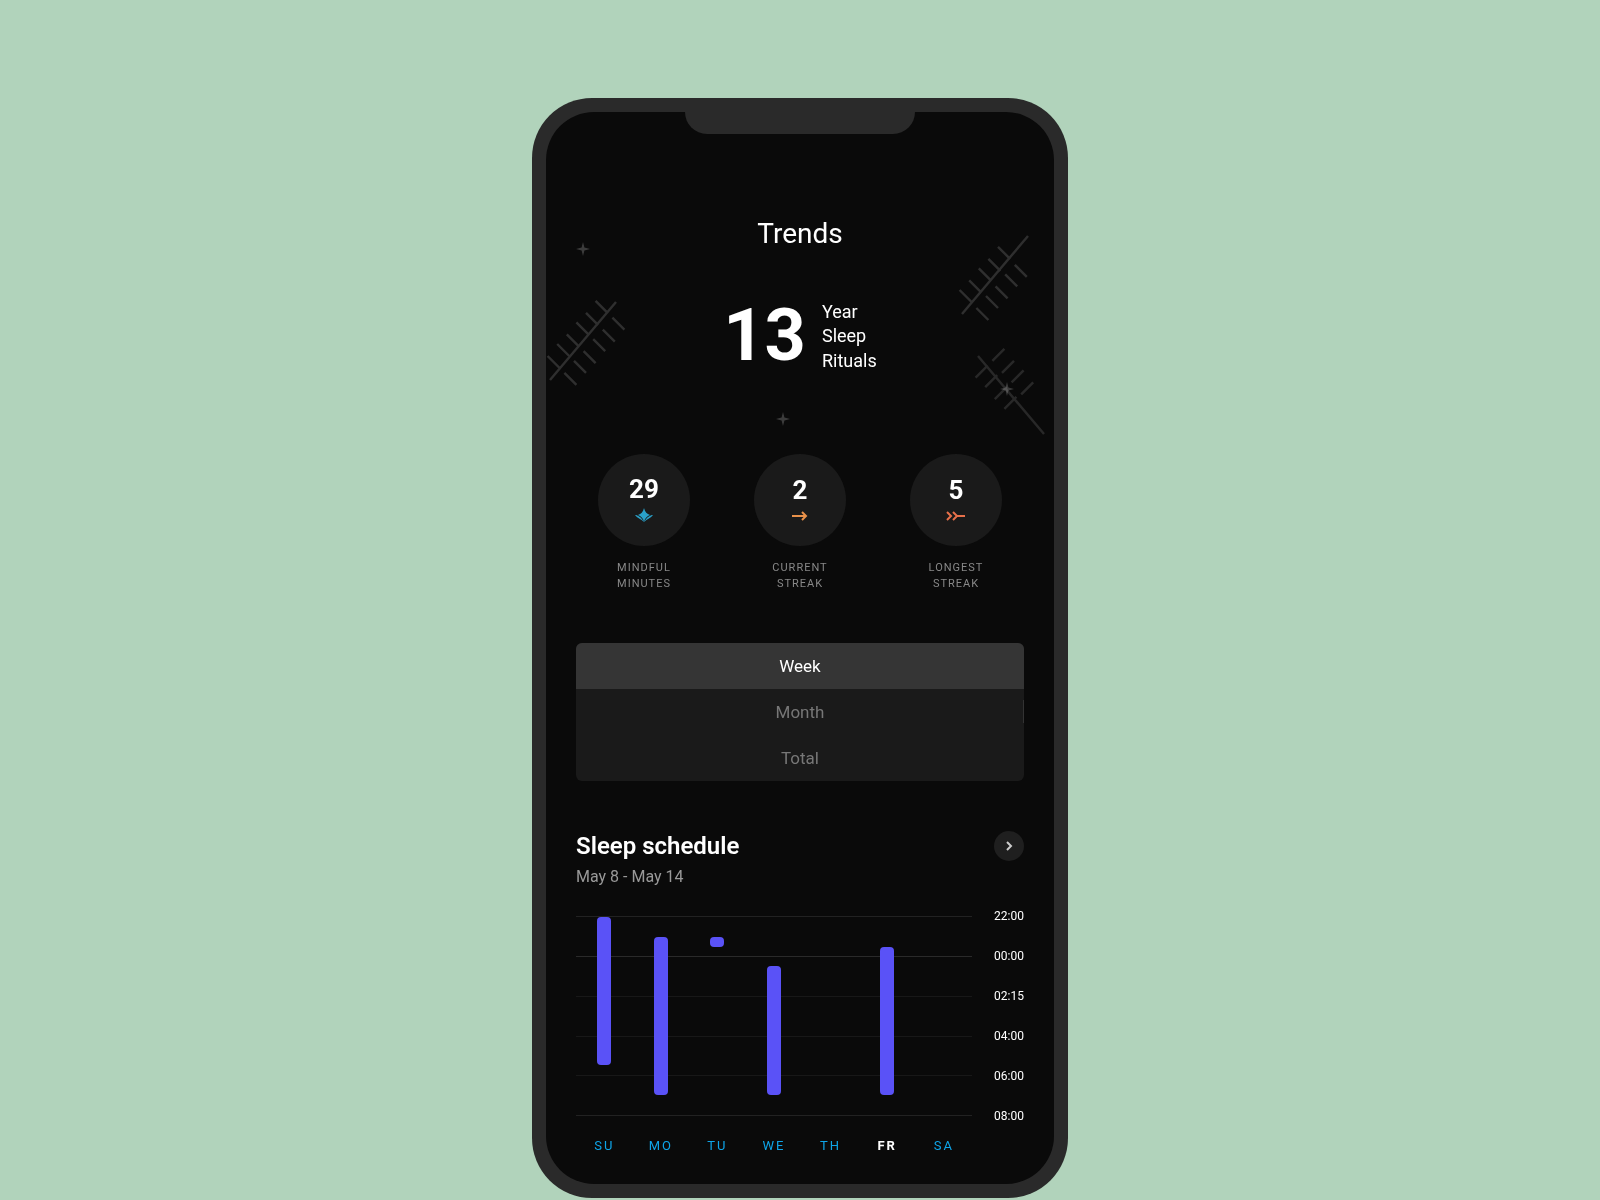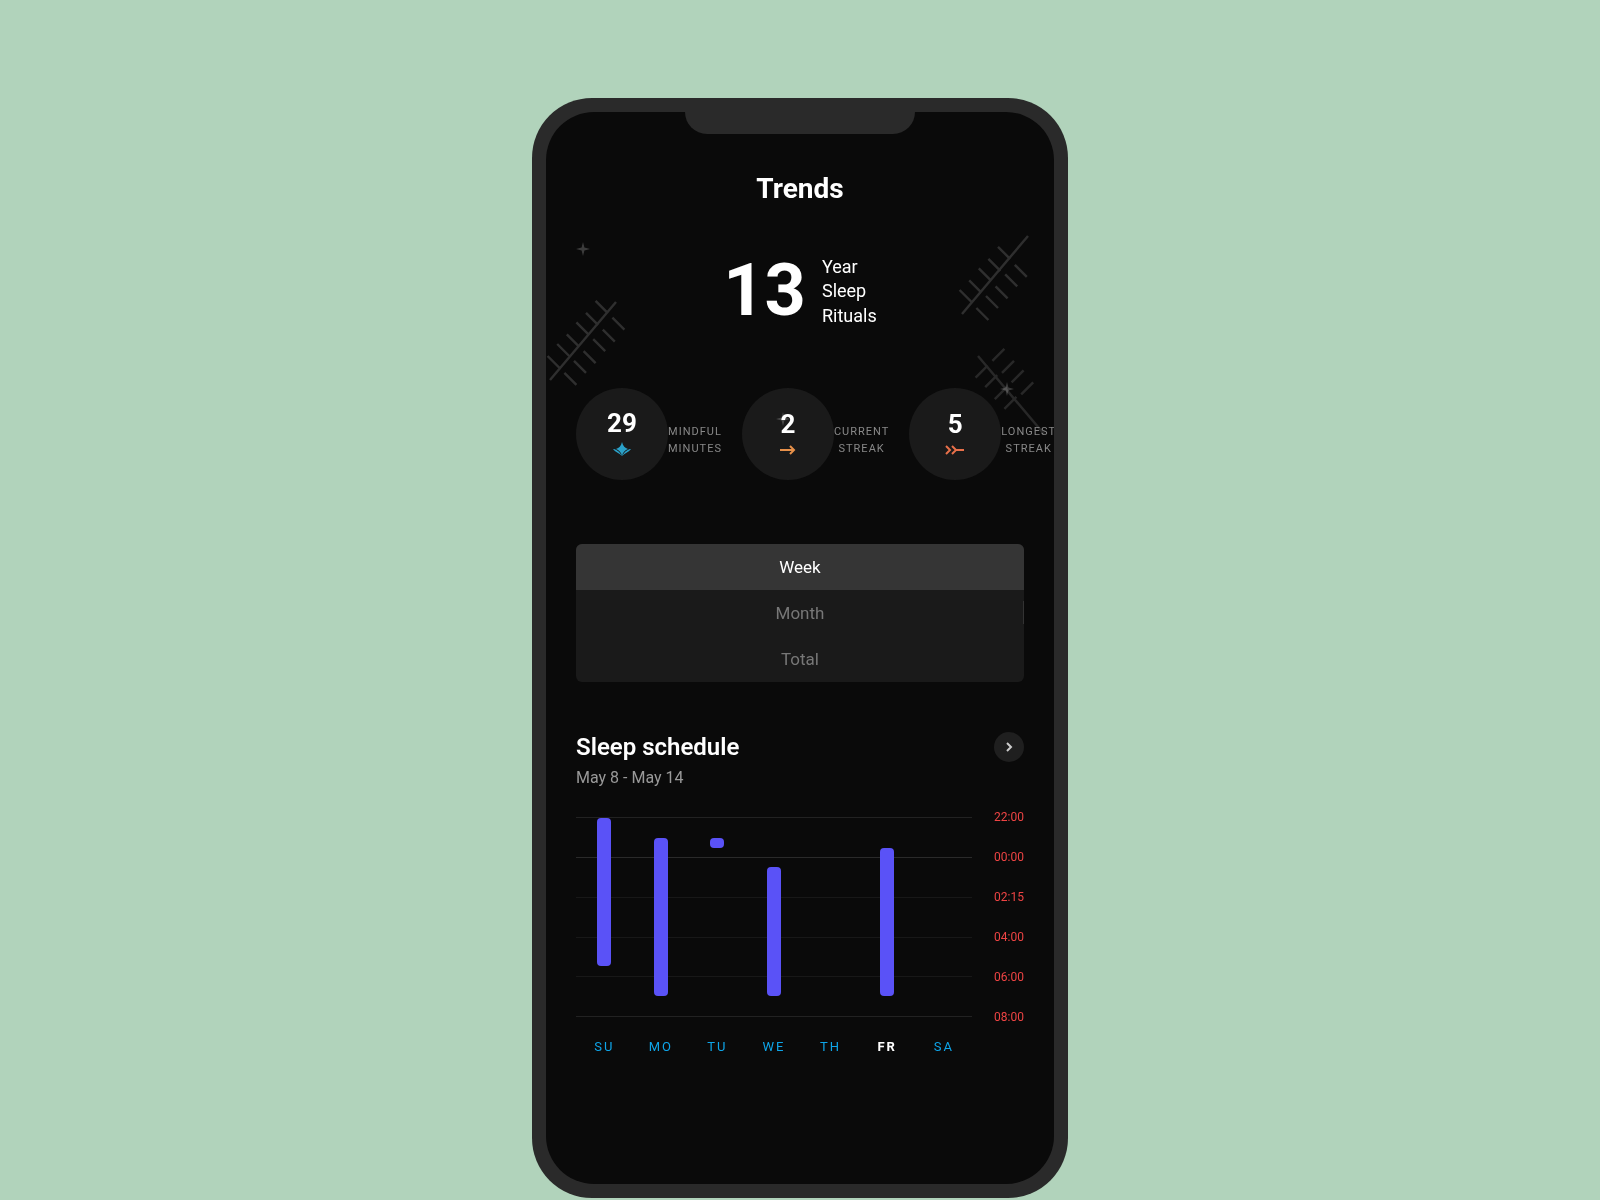--- a/index.html
+++ b/index.html
@@ -42,22 +42,23 @@
       z-index: 10;
     }
     .content {
       padding: 60px 30px 0;
       color: #fff;
       position: relative;
     }
     .title {
       text-align: center;
       font-size: 28px;
-      font-weight: 700;
+      font-weight: 400;
       margin-bottom: 50px;
+      margin-top: 45px;
     }
     .decorations {
       position: absolute;
       top: 100px;
       left: 0;
       right: 0;
       height: 280px;
       pointer-events: none;
     }
     .leaf-left {
@@ -91,41 +92,41 @@
       opacity: 0.2;
     }
     .star1 { left: 30px; top: 30px; }
     .star2 { right: 40px; top: 170px; }
     .star3 { left: 230px; top: 200px; }
     .hero {
       display: flex;
       justify-content: center;
       align-items: center;
       gap: 16px;
-      margin-bottom: 60px;
+      margin-bottom: 81px;
     }
     .hero-number {
       font-size: 72px;
       font-weight: 700;
       line-height: 1;
     }
     .hero-label {
       font-size: 18px;
       line-height: 1.35;
       font-weight: 400;
     }
     .stats {
       display: flex;
       justify-content: space-around;
       gap: 20px;
       margin-bottom: 50px;
     }
     .stat {
       display: flex;
-      flex-direction: row;
+      flex-direction: column;
       align-items: center;
       text-align: center;
     }
     .stat-circle {
       width: 92px;
       height: 92px;
       background: #1a1a1a;
       border-radius: 50%;
       display: flex;
       flex-direction: column;
@@ -221,21 +222,21 @@
     }
     .gridline.mid { border-top: 1px solid #2a2a2a; }
     .y-axis {
       width: 52px;
       position: relative;
     }
     .y-label {
       position: absolute;
       right: 0;
       font-size: 12px;
-      color: #ef4444;
+      color: #ffffff;
       transform: translateY(-50%);
     }
     .bar {
       position: absolute;
       background: #5a52f7;
       border-radius: 4px;
     }
     .x-axis {
       display: flex;
       margin-top: 22px;

